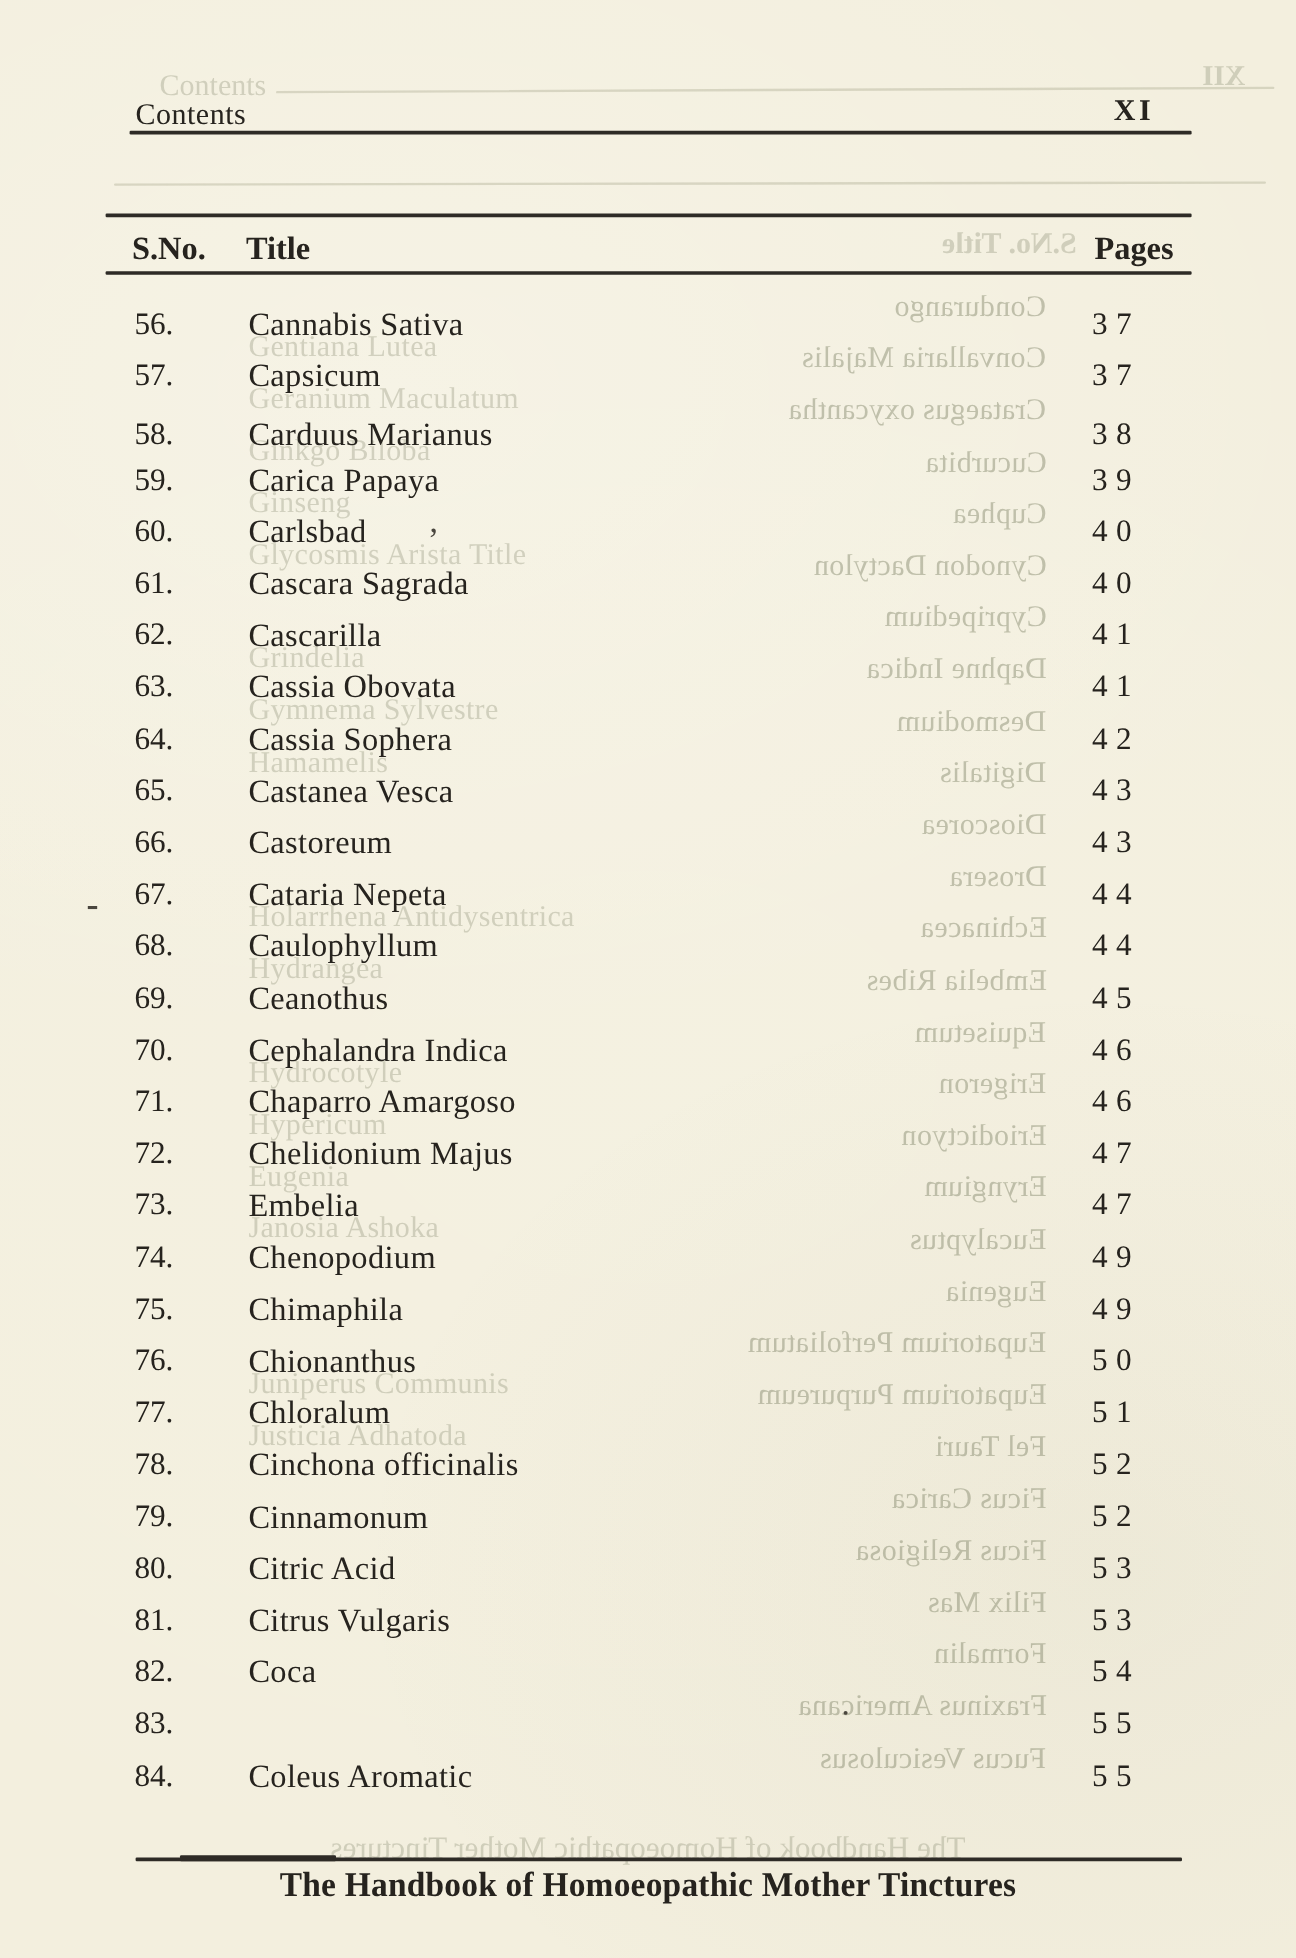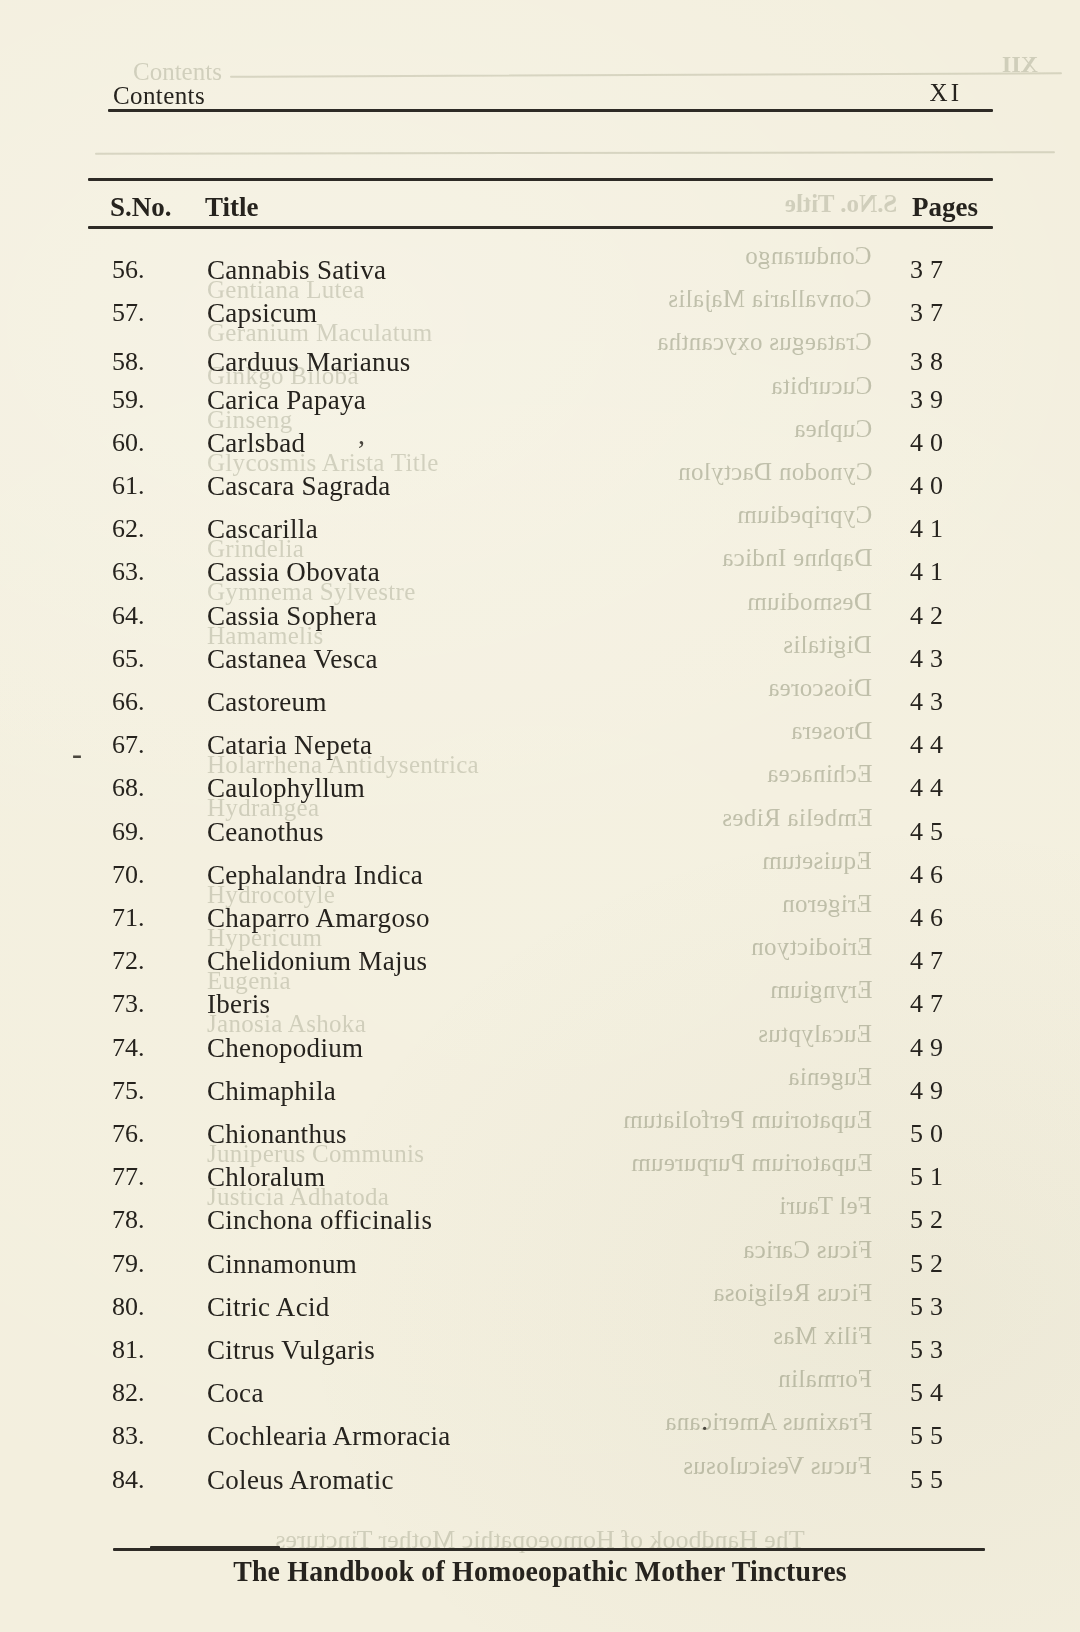--- a/index.html
+++ b/index.html
@@ -18,21 +18,21 @@
     color:#26231e;
   }
   .abs{position:absolute;line-height:1.08;white-space:nowrap;}
   .rule{position:absolute;background:#2e2b26;border-radius:1px;}
   .ghost{color:rgba(118,124,96,0.42);}
   .ghost.dim{color:rgba(126,130,104,0.30);}
   .mirror{transform:scaleX(-1);}
   .gline{position:absolute;background:rgba(150,150,118,0.30);height:2px;border-radius:1px;}
 
   .hdr-left{left:113px;top:82px;font-size:25px;letter-spacing:0.4px;}
-  .hdr-right{right:118px;top:79px;font-size:25px;font-weight:normal;letter-spacing:3px;text-align:right;}
+  .hdr-right{right:118px;top:79px;font-size:25px;font-weight:bold;letter-spacing:3px;text-align:right;}
 
   .colhead{font-weight:bold;font-size:27px;top:193px;}
   .col-sno{left:110px;}
   .col-title{left:205px;}
   .col-pages{right:102px;}
 
   .rows{position:absolute;left:0;top:255px;width:1080px;}
   .row{position:absolute;left:0;width:1080px;height:43px;}
   .row .sno{position:absolute;left:112px;font-size:26px;}
   .row .title{position:absolute;left:207px;font-size:27px;letter-spacing:0.3px;}
@@ -205,21 +205,21 @@
         <span class="title">Chaparro Amargoso</span>
         <span class="pageno">46</span>
       </div>
       <div class="row" style="top: 691.2px;">
         <span class="sno">72.</span>
         <span class="title">Chelidonium Majus</span>
         <span class="pageno">47</span>
       </div>
       <div class="row" style="top: 734.4px;">
         <span class="sno">73.</span>
-        <span class="title">Iberis</span>
+        <span class="title">Embelia</span>
         <span class="pageno">47</span>
       </div>
       <div class="row" style="top: 777.6px;">
         <span class="sno">74.</span>
         <span class="title">Chenopodium</span>
         <span class="pageno">49</span>
       </div>
       <div class="row" style="top: 820.8px;">
         <span class="sno">75.</span>
         <span class="title">Chimaphila</span>
@@ -255,21 +255,20 @@
         <span class="title">Citrus Vulgaris</span>
         <span class="pageno">53</span>
       </div>
       <div class="row" style="top: 1123.2px;">
         <span class="sno">82.</span>
         <span class="title">Coca</span>
         <span class="pageno">54</span>
       </div>
       <div class="row" style="top: 1166.4px;">
         <span class="sno">83.</span>
-        <span class="title">Cochlearia Armoracia</span>
         <span class="pageno">55</span>
       </div>
       <div class="row" style="top: 1209.6px;">
         <span class="sno">84.</span>
         <span class="title">Coleus Aromatic</span>
         <span class="pageno">55</span>
       </div>
     </div>
 
   <span class="abs artifact" style="left:358px;top:420px;font-size:28px;">,</span>

